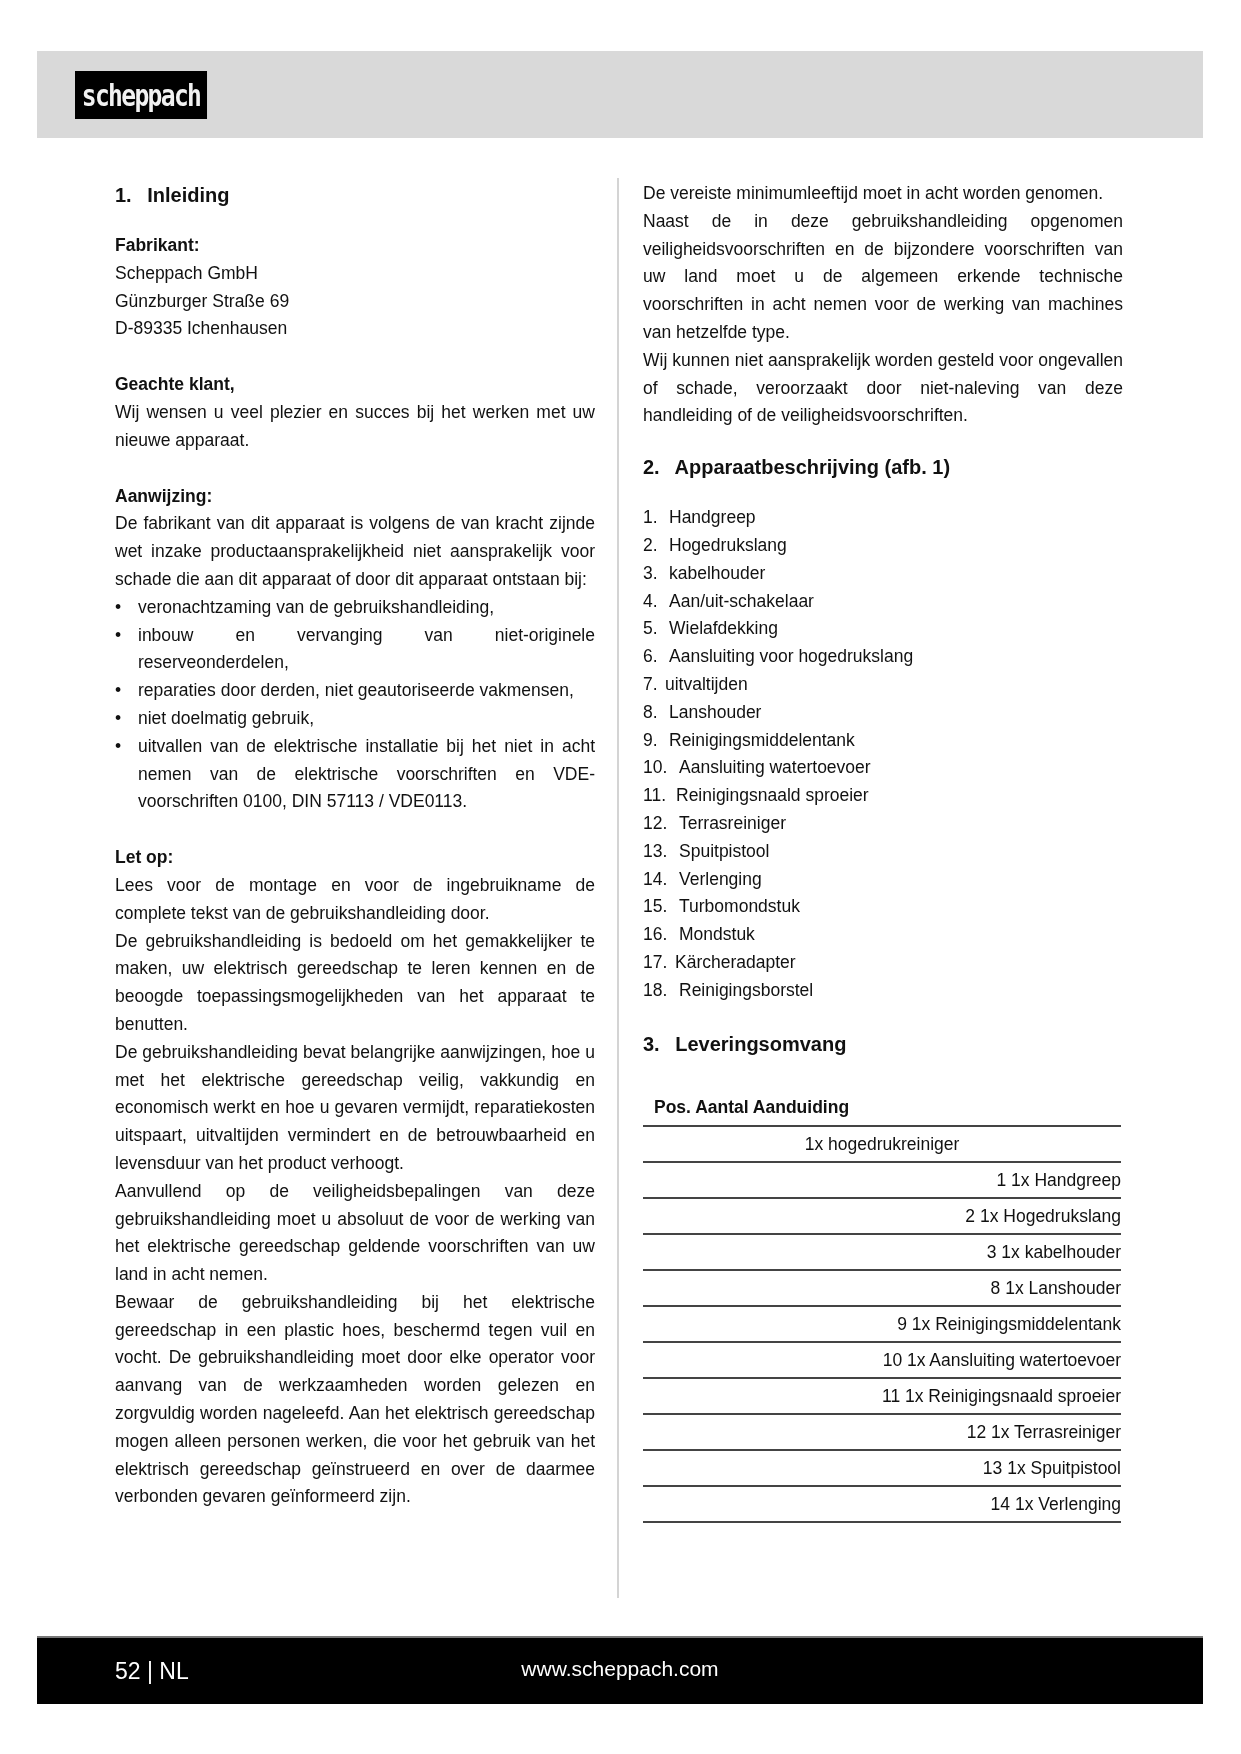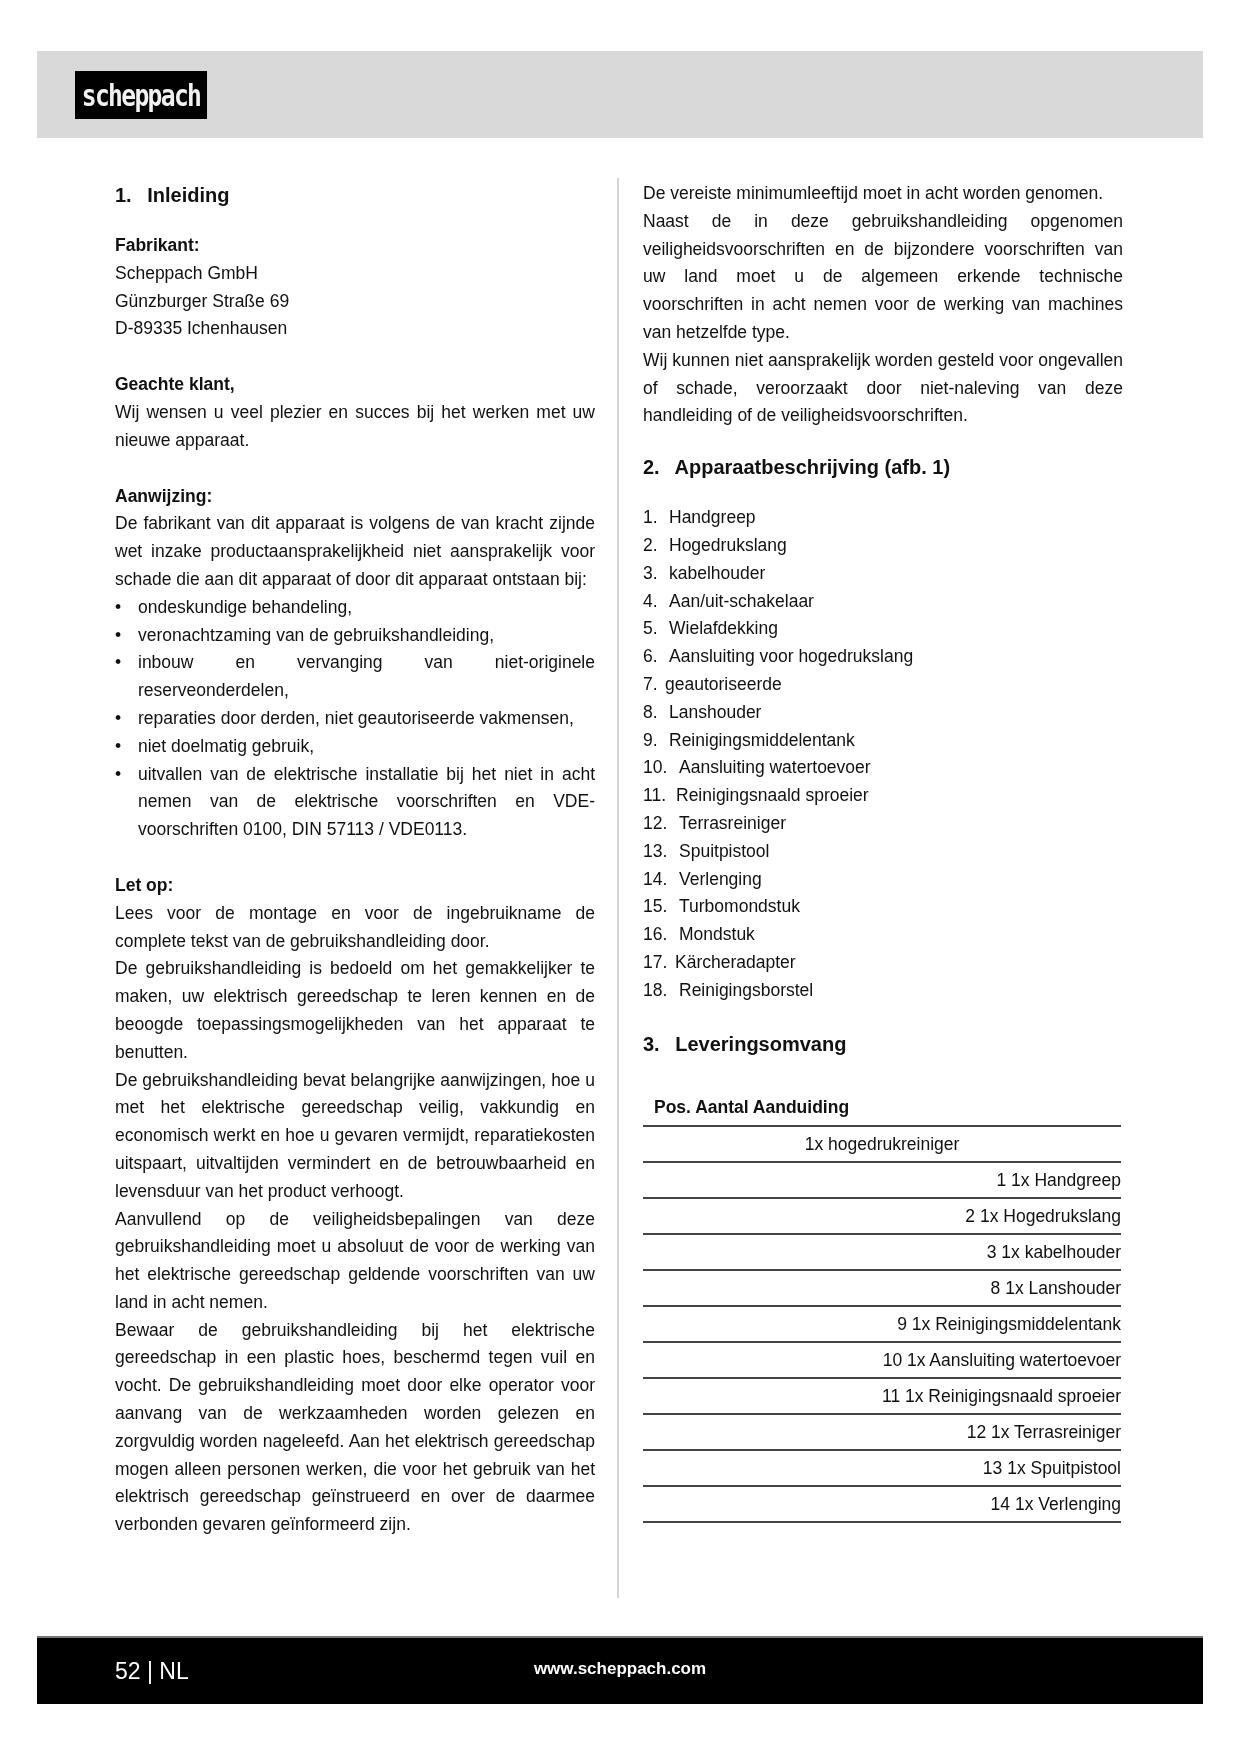--- a/index.html
+++ b/index.html
@@ -50,21 +50,21 @@
     .trow.last { border-bottom: 2px solid #444; }
     .footer {
       position: absolute; left: 37px; top: 1636px; width: 1166px; height: 66px;
       background: #000; border-top: 2px solid #777; color: #fff;
     }
     .footer .page {
       position: absolute; left: 78px; top: 0; line-height: 66px; font-size: 23px;
     }
     .footer .url {
       position: absolute; left: 0; width: 1166px; top: 0; line-height: 62px;
-      text-align: center; font-size: 17px; font-weight: bold; padding-right: 8px;
+      text-align: center; font-size: 21px; font-weight: normal; padding-right: 8px;
     }
   </style>
 </head>
 <body>
 
 <div class="header-band"></div>
 <div class="logo">scheppach</div>
 
 <div class="divider"></div>
 
@@ -83,21 +83,20 @@
 
   <div class="block">
     <div class="label">Geachte klant,</div>
     <p>Wij wensen u veel plezier en succes bij het werken met uw nieuwe apparaat.</p>
   </div>
 
   <div class="block">
     <div class="label">Aanwijzing:</div>
     <p>De fabrikant van dit apparaat is volgens de van kracht zijnde wet inzake productaansprakelijkheid niet aansprakelijk voor schade die aan dit apparaat of door dit apparaat ontstaan bij:</p>
     <ul class="bullets">
-      <li>ondeskundige behandeling,</li>
       <li>veronachtzaming van de gebruikshandleiding,</li>
       <li>inbouw en vervanging van niet-originele reserveonderdelen,</li>
       <li>reparaties door derden, niet geautoriseerde vakmensen,</li>
       <li>niet doelmatig gebruik,</li>
       <li>uitvallen van de elektrische installatie bij het niet in acht nemen van de elektrische voorschriften en VDE-voorschriften 0100, DIN 57113 / VDE0113.</li>
     </ul>
   </div>
 
   <div class="block">
     <div class="label">Let op:</div>
@@ -119,21 +118,21 @@
     <span>Apparaatbeschrijving (afb. 1)</span>
   </h1>
 
   <ol class="parts" style="margin-top:22px;">
     <li><span class="n">1.</span><span>Handgreep</span></li>
     <li><span class="n">2.</span><span>Hogedrukslang</span></li>
     <li><span class="n">3.</span><span>kabelhouder</span></li>
     <li><span class="n">4.</span><span>Aan/uit-schakelaar</span></li>
     <li><span class="n">5.</span><span>Wielafdekking</span></li>
     <li><span class="n">6.</span><span>Aansluiting voor hogedrukslang</span></li>
-    <li><span class="n" style="min-width:22px">7.</span><span>geautoriseerde</span></li>
+    <li><span class="n" style="min-width:22px">7.</span><span>uitvaltijden</span></li>
     <li><span class="n">8.</span><span>Lanshouder</span></li>
     <li><span class="n">9.</span><span>Reinigingsmiddelentank</span></li>
     <li><span class="n w">10.</span><span>Aansluiting watertoevoer</span></li>
     <li><span class="n w" style="min-width:33px">11.</span><span>Reinigingsnaald sproeier</span></li>
     <li><span class="n w">12.</span><span>Terrasreiniger</span></li>
     <li><span class="n w">13.</span><span>Spuitpistool</span></li>
     <li><span class="n w">14.</span><span>Verlenging</span></li>
     <li><span class="n w">15.</span><span>Turbomondstuk</span></li>
     <li><span class="n w">16.</span><span>Mondstuk</span></li>
     <li><span class="n w" style="min-width:32px">17.</span><span>Kärcheradapter</span></li>

